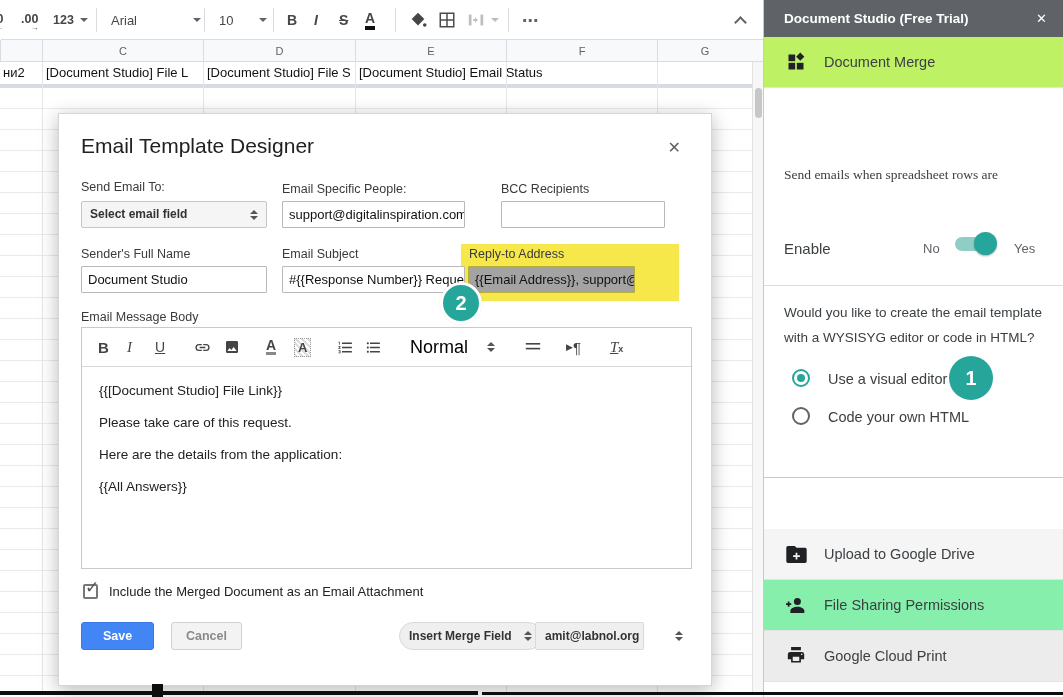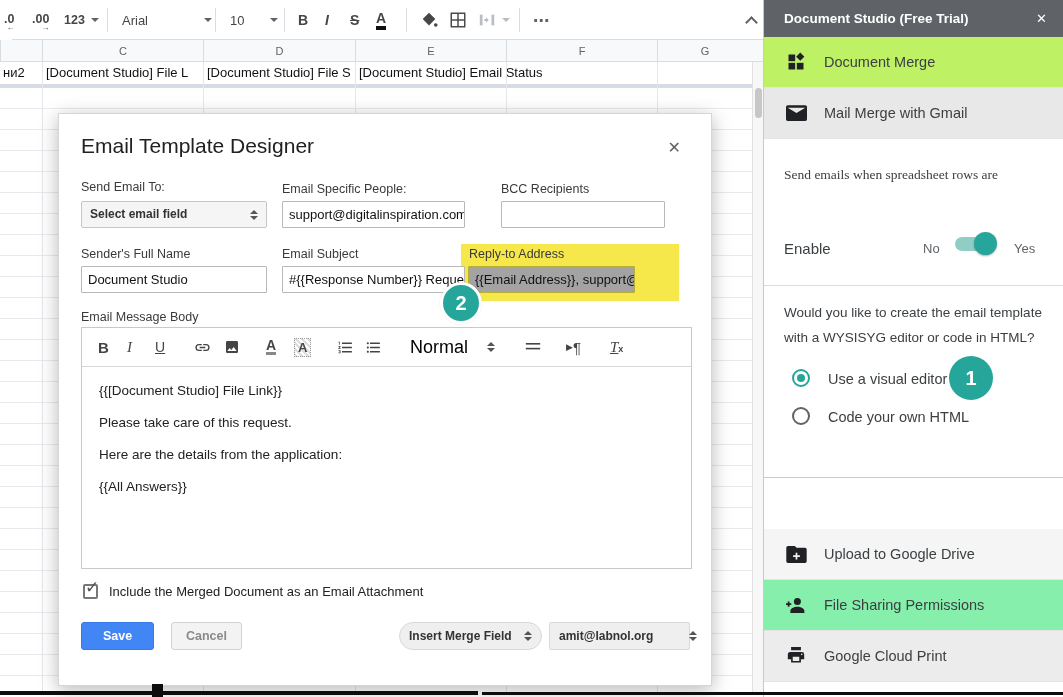--- a/index.html
+++ b/index.html
@@ -1,21 +1,21 @@
 <!DOCTYPE html>
 <html><head>
 <meta charset="utf-8">
 <style>
   * { box-sizing: border-box; margin: 0; padding: 0; }
   html,body { width:1063px; height:697px; }
   body { font-family: "Liberation Sans", "DejaVu Sans", sans-serif; background:#fff; overflow:hidden; }
   #stage { position:relative; width:1063px; height:697px; overflow:hidden; background:#fff; }
 
   
-  .gtoolbar { position:absolute; left:12px; top:0; width:763px; height:40px; background:#fff; border-bottom:1px solid #dadce0; }
+  .gtoolbar { position:absolute; left:1px; top:0; width:763px; height:40px; background:#fff; border-bottom:1px solid #dadce0; }
   .tb-item { position:absolute; top:0; height:40px; display:flex; align-items:center; color:#444746; font-size:13px; }
   .tb-sep { position:absolute; top:8px; width:1px; height:24px; background:#dadce0; }
   .tb-num { font-size:12.5px; color:#444746; font-weight:bold; letter-spacing:0; }
   .tb-arrow-under { font-size:8px; display:block; line-height:4px; color:#444746; text-align:right; }
   .caret-down { width:0; height:0; border-left:4px solid transparent; border-right:4px solid transparent; border-top:4px solid #5f6368; display:inline-block; margin-left:6px; }
   .tb-letter { font-size:14px; font-weight:bold; color:#444746; }
   .chev-up { width:9px; height:9px; border-top:2px solid #5f6368; border-left:2px solid #5f6368; transform:rotate(45deg); display:inline-block; margin-top:4px; }
   .gray { color:#b9bdc1 !important; }
   .gray svg { fill:#b9bdc1 !important; }
 
@@ -314,21 +314,21 @@
 
     <div class="btn btn-save">Save</div>
     <div class="btn btn-cancel">Cancel</div>
     <div class="bot-select" style="left:340px; width:143px;border-radius:14px;">
       <span>Insert Merge Field</span>
       <span class="spinner">
           <i class="up"></i>
           <i class="dn"></i>
         </span>
     </div>
-    <div class="bot-select" style="left:490px; width:141px;gap:36px;">
+    <div class="bot-select" style="left:476px; width:109px;gap:36px;">
       <span>amit@labnol.org</span>
       <span class="spinner">
           <i class="up"></i>
           <i class="dn"></i>
         </span>
     </div>
   </div>
 
   <div class="sidebar">
     <div class="sb-header">
@@ -341,28 +341,20 @@
         <svg width="20" height="20" viewBox="0 0 24 24" fill="#202124">
             <rect x="3" y="3" width="8" height="8"></rect>
             <rect x="3" y="13" width="8" height="8"></rect>
             <rect x="13" y="13" width="8" height="8"></rect>
             <rect x="13.6" y="2.1" width="7" height="7" transform="rotate(45 17.1 5.6)"></rect>
           </svg>
       </span>
       <span class="lbl">Document Merge</span>
     </div>
 
-    <div class="sb-item" style="top:88px; background:#e8e8e8;">
-      <span class="ic">
-        <svg width="21" height="16" viewBox="0 0 24 18" fill="#202124">
-            <path d="M2 0h20a2 2 0 0 1 2 2v14a2 2 0 0 1-2 2H2a2 2 0 0 1-2-2V2a2 2 0 0 1 2-2zm10 9L22 3H2l10 6z"></path>
-          </svg>
-      </span>
-      <span class="lbl">Mail Merge with Gmail</span>
-    </div>
 
     <div class="sb-text" style="top:162px;font-family:Liberation Serif, serif;">
       <div>Send emails when spreadsheet rows are</div>
     </div>
 
     <div class="sb-text" style="top:236px; font-size:15px;">Enable</div>
     <div class="sb-text" style="left:159px; top:236px; font-size:13px; color:#5f6368;">No</div>
     <div class="toggle-track" style="left:191px; top:237px;">
       <div class="toggle-thumb"></div>
     </div>

